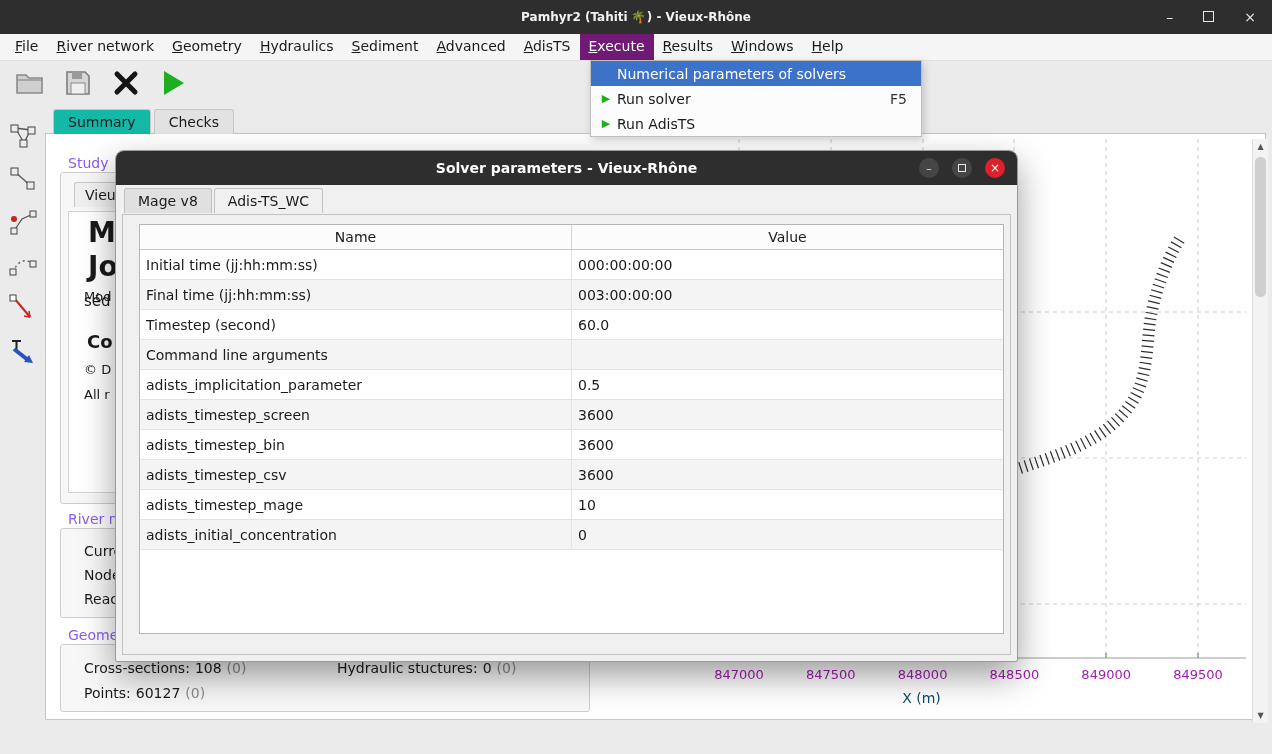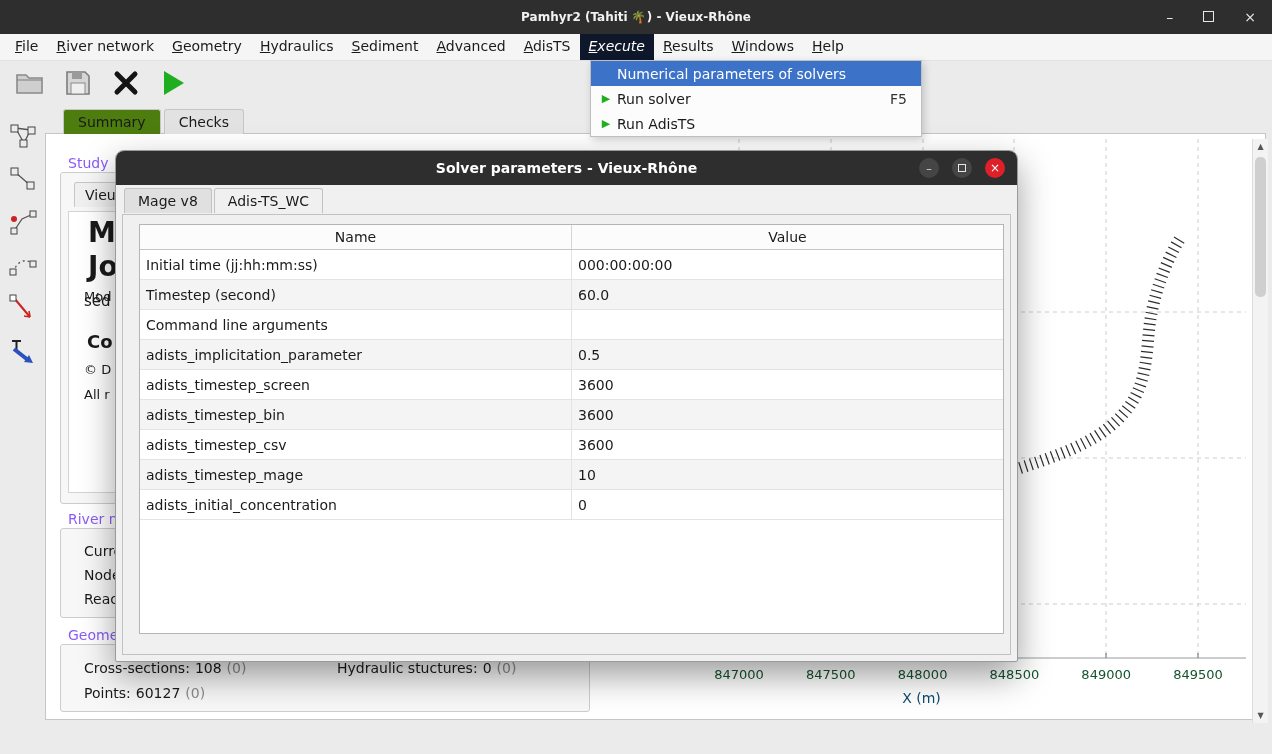--- a/index.html
+++ b/index.html
@@ -10,51 +10,51 @@
   .titlebar{position:absolute;left:0;top:0;width:100%;height:34px;background:#2e2e2e;color:#f2f2f2;z-index:10;}
   .titlebar .title{position:absolute;left:0;right:0;top:0;height:34px;display:flex;align-items:center;justify-content:center;font-weight:bold;font-size:12px;}
   .win-controls{position:absolute;right:16px;top:0;height:34px;display:flex;align-items:center;gap:30px;z-index:2;}
   .win-btn{color:#e8e8e8;font-size:14px;line-height:1;}
   .win-btn .sq{display:inline-block;width:9px;height:9px;border:1.5px solid #e8e8e8;}
 
   
   .menubar{position:absolute;left:0;top:34px;width:100%;height:26px;background:#f5f5f5;border-bottom:1px solid #e2e2e2;display:flex;align-items:stretch;padding-left:6px;z-index:10;}
   .menu-item{display:block;line-height:25px;padding:0 9px;font-size:14px;white-space:nowrap;}
   .menu-item::first-letter{text-decoration:underline;}
-  .menu-item.active{background:#0f172a;color:#fff;font-style:italic;}
+  .menu-item.active{background:#701a75;color:#fff;}
 
   
   .toolbar{position:absolute;left:0;top:60px;width:100%;height:45px;background:#ebebeb;display:flex;align-items:center;gap:16px;padding-left:14px;}
   .tool-btn{width:32px;height:32px;display:flex;align-items:center;justify-content:center;}
 
   
   .side-toolbar{position:absolute;left:0;top:105px;width:45px;bottom:0;background:#ebebeb;display:flex;flex-direction:column;align-items:center;gap:13px;padding-top:16px;}
   .side-btn{width:30px;height:30px;}
 
   
   .main-tabbar{position:absolute;left:53px;top:109px;display:flex;z-index:3;}
   .tab{padding:4px 14px;font-size:14px;background:#e2e2e2;border:1px solid #c6c6c6;border-bottom:none;border-radius:3px 3px 0 0;margin-right:3px;}
-  .tab.active{background:#4d7c0f;margin-left:10px;}
+  .tab.active{background:#14b8a6;}
   .main-panel{position:absolute;left:45px;top:133px;width:1219px;height:585px;background:#ffffff;border:1px solid #c6c6c6;z-index:1;}
 
   
   .grouplabel{position:absolute;font-size:14px;color:#8b5cf6;z-index:2;}
   .groupbox{position:absolute;border:1px solid #cdcdcd;border-radius:3px;background:#f7f7f7;z-index:2;}
   .innerbox{position:absolute;background:#ffffff;border:1px solid #d4d4d4;z-index:2;}
   .subtab{position:absolute;background:#f0f0f0;border:1px solid #c6c6c6;border-bottom:none;border-radius:3px 3px 0 0;padding:4px 10px;font-size:14px;z-index:2;}
   .fragment{position:absolute;white-space:nowrap;z-index:3;font-size:14px;}
   .big{font-size:28px;font-weight:bold;}
   .mid{font-size:18px;font-weight:bold;}
   .gray{color:#8b8b8b;}
   .stat span{margin-right:5px;}
 
   
   .plot{position:absolute;left:597px;top:139px;width:649px;height:577px;background:#ffffff;z-index:2;}
   .x-axis{position:absolute;left:0;top:528px;width:100%;height:20px;}
-  .x-tick{position:absolute;transform:translateX(-50%);font-size:13px;color:#14532d;}
+  .x-tick{position:absolute;transform:translateX(-50%);font-size:13px;color:#a21caf;}
   .x-label{position:absolute;left:0;top:551px;width:100%;text-align:center;font-size:14px;color:#0c4a6e;}
 
   
   .scrollbar{position:absolute;right:4px;top:139px;width:15px;height:578px;background:#f3f3f3;border-left:1px solid #ddd;display:flex;flex-direction:column;align-items:center;justify-content:space-between;padding:3px 0;z-index:4;}
   .scroll-arrow{font-size:8px;color:#555;}
   .scroll-thumb{position:absolute;left:2px;top:18px;width:11px;height:140px;background:#cfcfcf;border-radius:5px;}
 
   
   .dropdown{position:absolute;left:590px;top:60px;width:330px;background:#fcfcfc;border:1px solid #bfbfbf;z-index:100;box-shadow:2px 3px 8px rgba(0,0,0,.18);}
   .dropdown-item{height:25px;display:flex;align-items:center;font-size:14px;padding:0 6px;}
@@ -306,20 +306,24 @@
               <th class="cell-name">Name</th>
               <th>Value</th>
             </tr>
           </thead>
           <tbody>
               <tr>
                 <td class="cell-name">Initial time (jj:hh:mm:ss)</td>
                 <td class="cell-value">000:00:00:00</td>
               </tr>
               <tr>
+                <td class="cell-name">Final time (jj:hh:mm:ss)</td>
+                <td class="cell-value">003:00:00:00</td>
+              </tr>
+              <tr>
                 <td class="cell-name">Timestep (second)</td>
                 <td class="cell-value">60.0</td>
               </tr>
               <tr>
                 <td class="cell-name">Command line arguments</td>
                 <td class="cell-value"></td>
               </tr>
               <tr>
                 <td class="cell-name">adists_implicitation_parameter</td>
                 <td class="cell-value">0.5</td>

